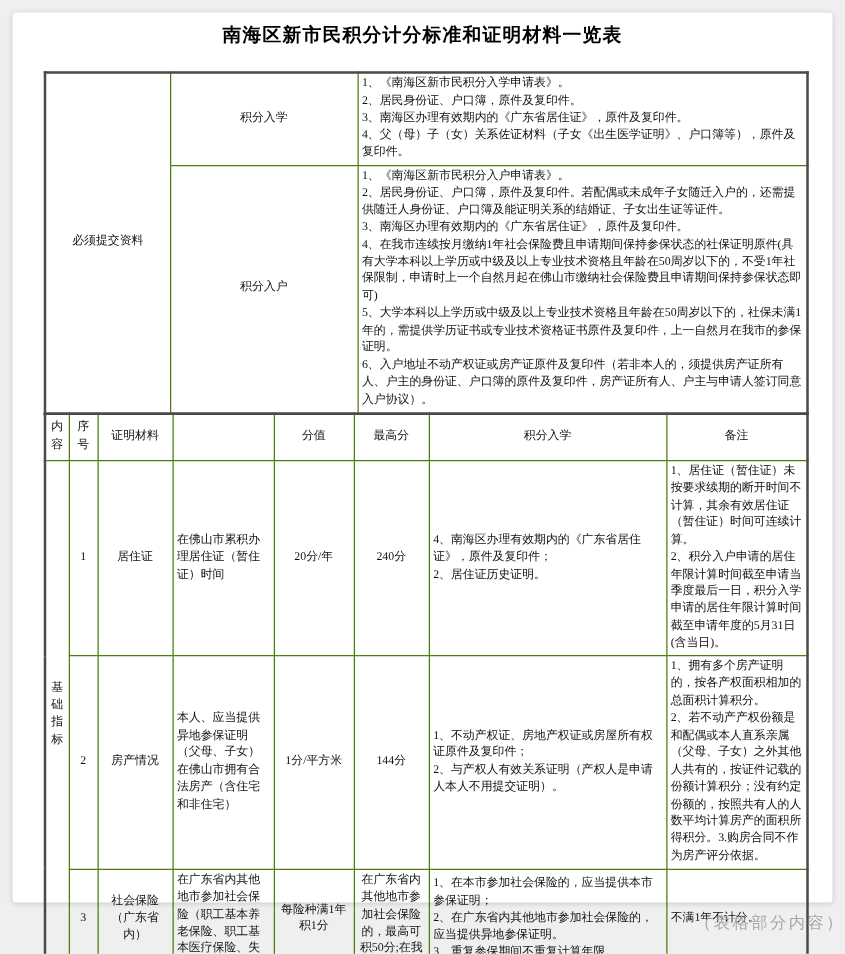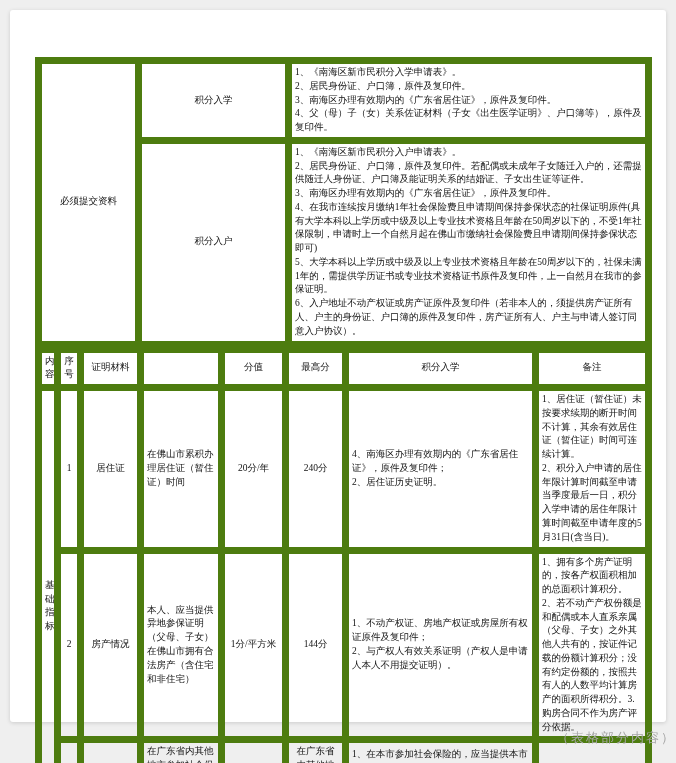--- a/index.html
+++ b/index.html
@@ -27,21 +27,21 @@
   .tables {
     position: absolute; left: 25px; top: 47px; width: 610px;
   }
   table.doc-table {
     border-collapse: collapse; table-layout: fixed;
     width: 610px;
     border: 2px solid #4a4a4a;
   }
   table.doc-table + table.doc-table { margin-top: -2px; }
   table.doc-table td, table.doc-table th {
-    border: 7px solid #4d7c0f;
+    border: 1px solid #4d7c0f;
     font-size: 9.5px; line-height: 1.45;
     vertical-align: middle;
     padding: 2px 3px;
     font-weight: normal;
     color: #111;
   }
   .pre { white-space: pre-wrap; word-break: break-all; }
   .tc { text-align: center; margin-left: 12px; }
   .bold { font-weight: bold; text-align: center; }
   .mat-cell { text-align: left; padding: 3px 5px; }
@@ -68,20 +68,21 @@
     font-family: "Liberation Sans", "DejaVu Sans", sans-serif;
     font-size: 13px; color: #a6a6a6; letter-spacing: 2px;
   }
 </style>
 </head>
 <body>
 
 <div class="page-wrap">
   <div class="card">
 
+    <div class="doc-title">南海区新市民积分计分标准和证明材料一览表</div>
 
     <div class="tables">
 
       <table class="doc-table">
         <colgroup>
             <col style="width:100px">
             <col style="width:150px">
             <col style="width:360px">
           </colgroup>
         <tbody>

